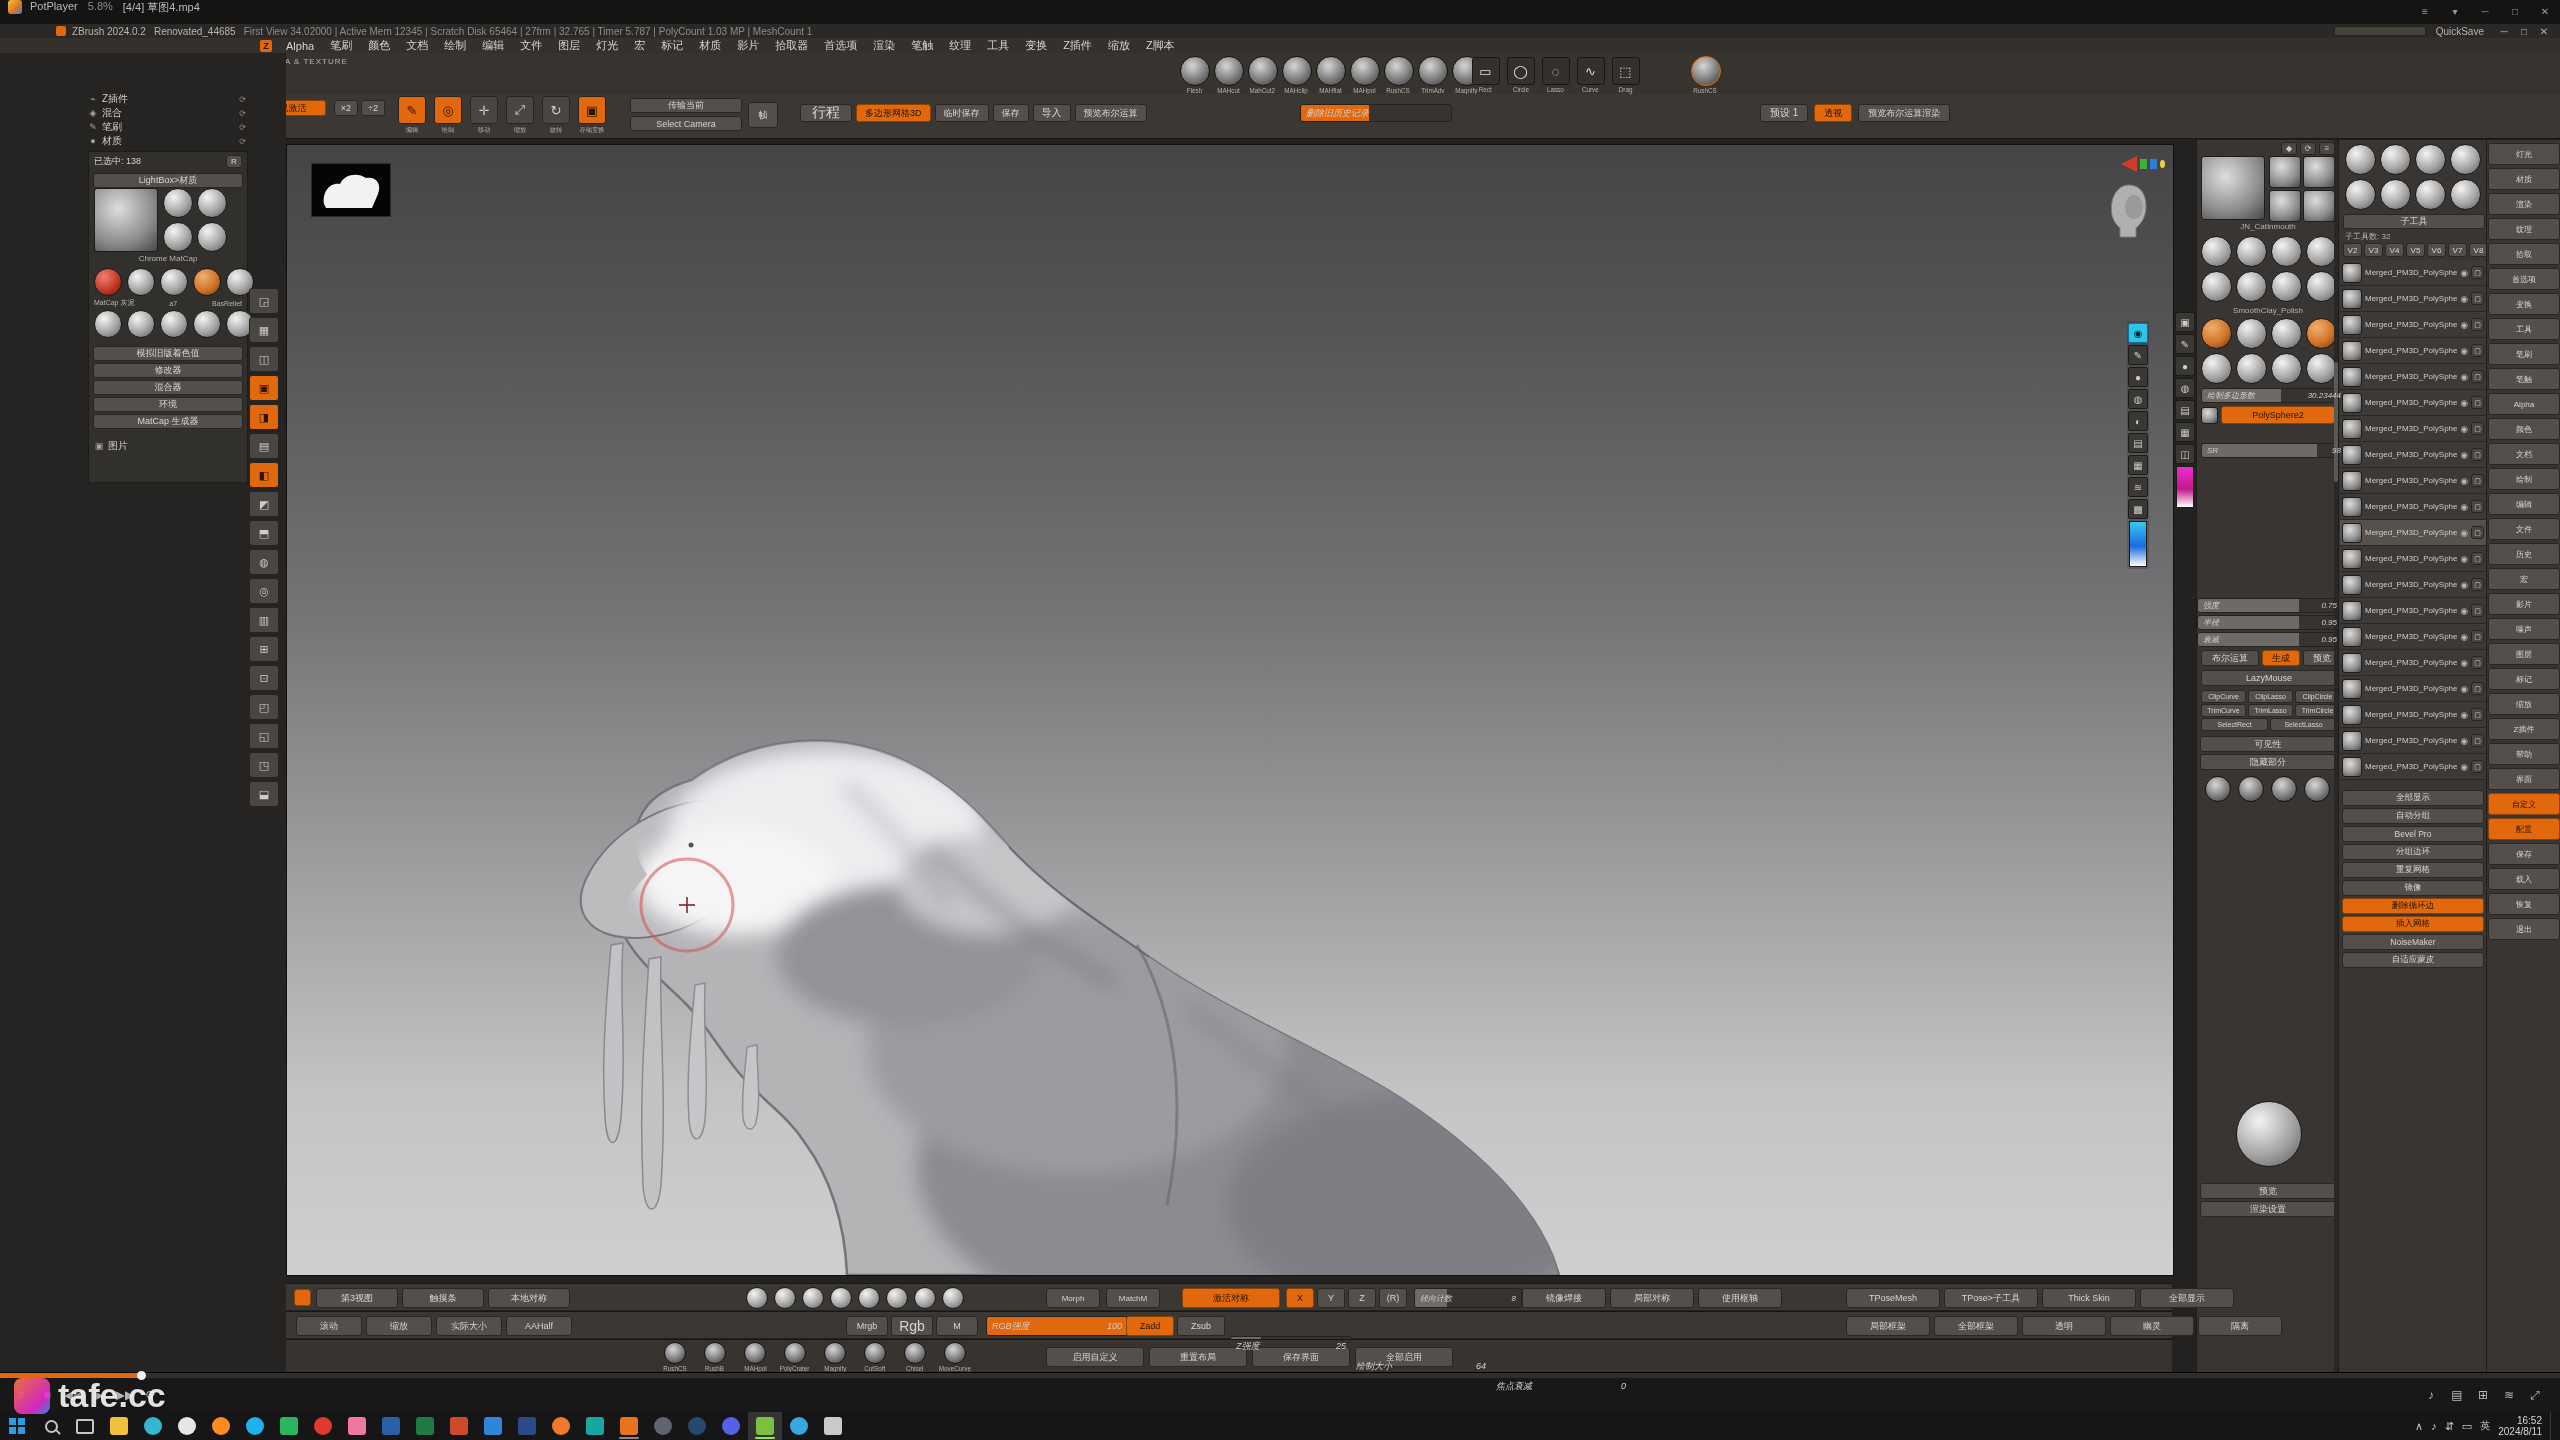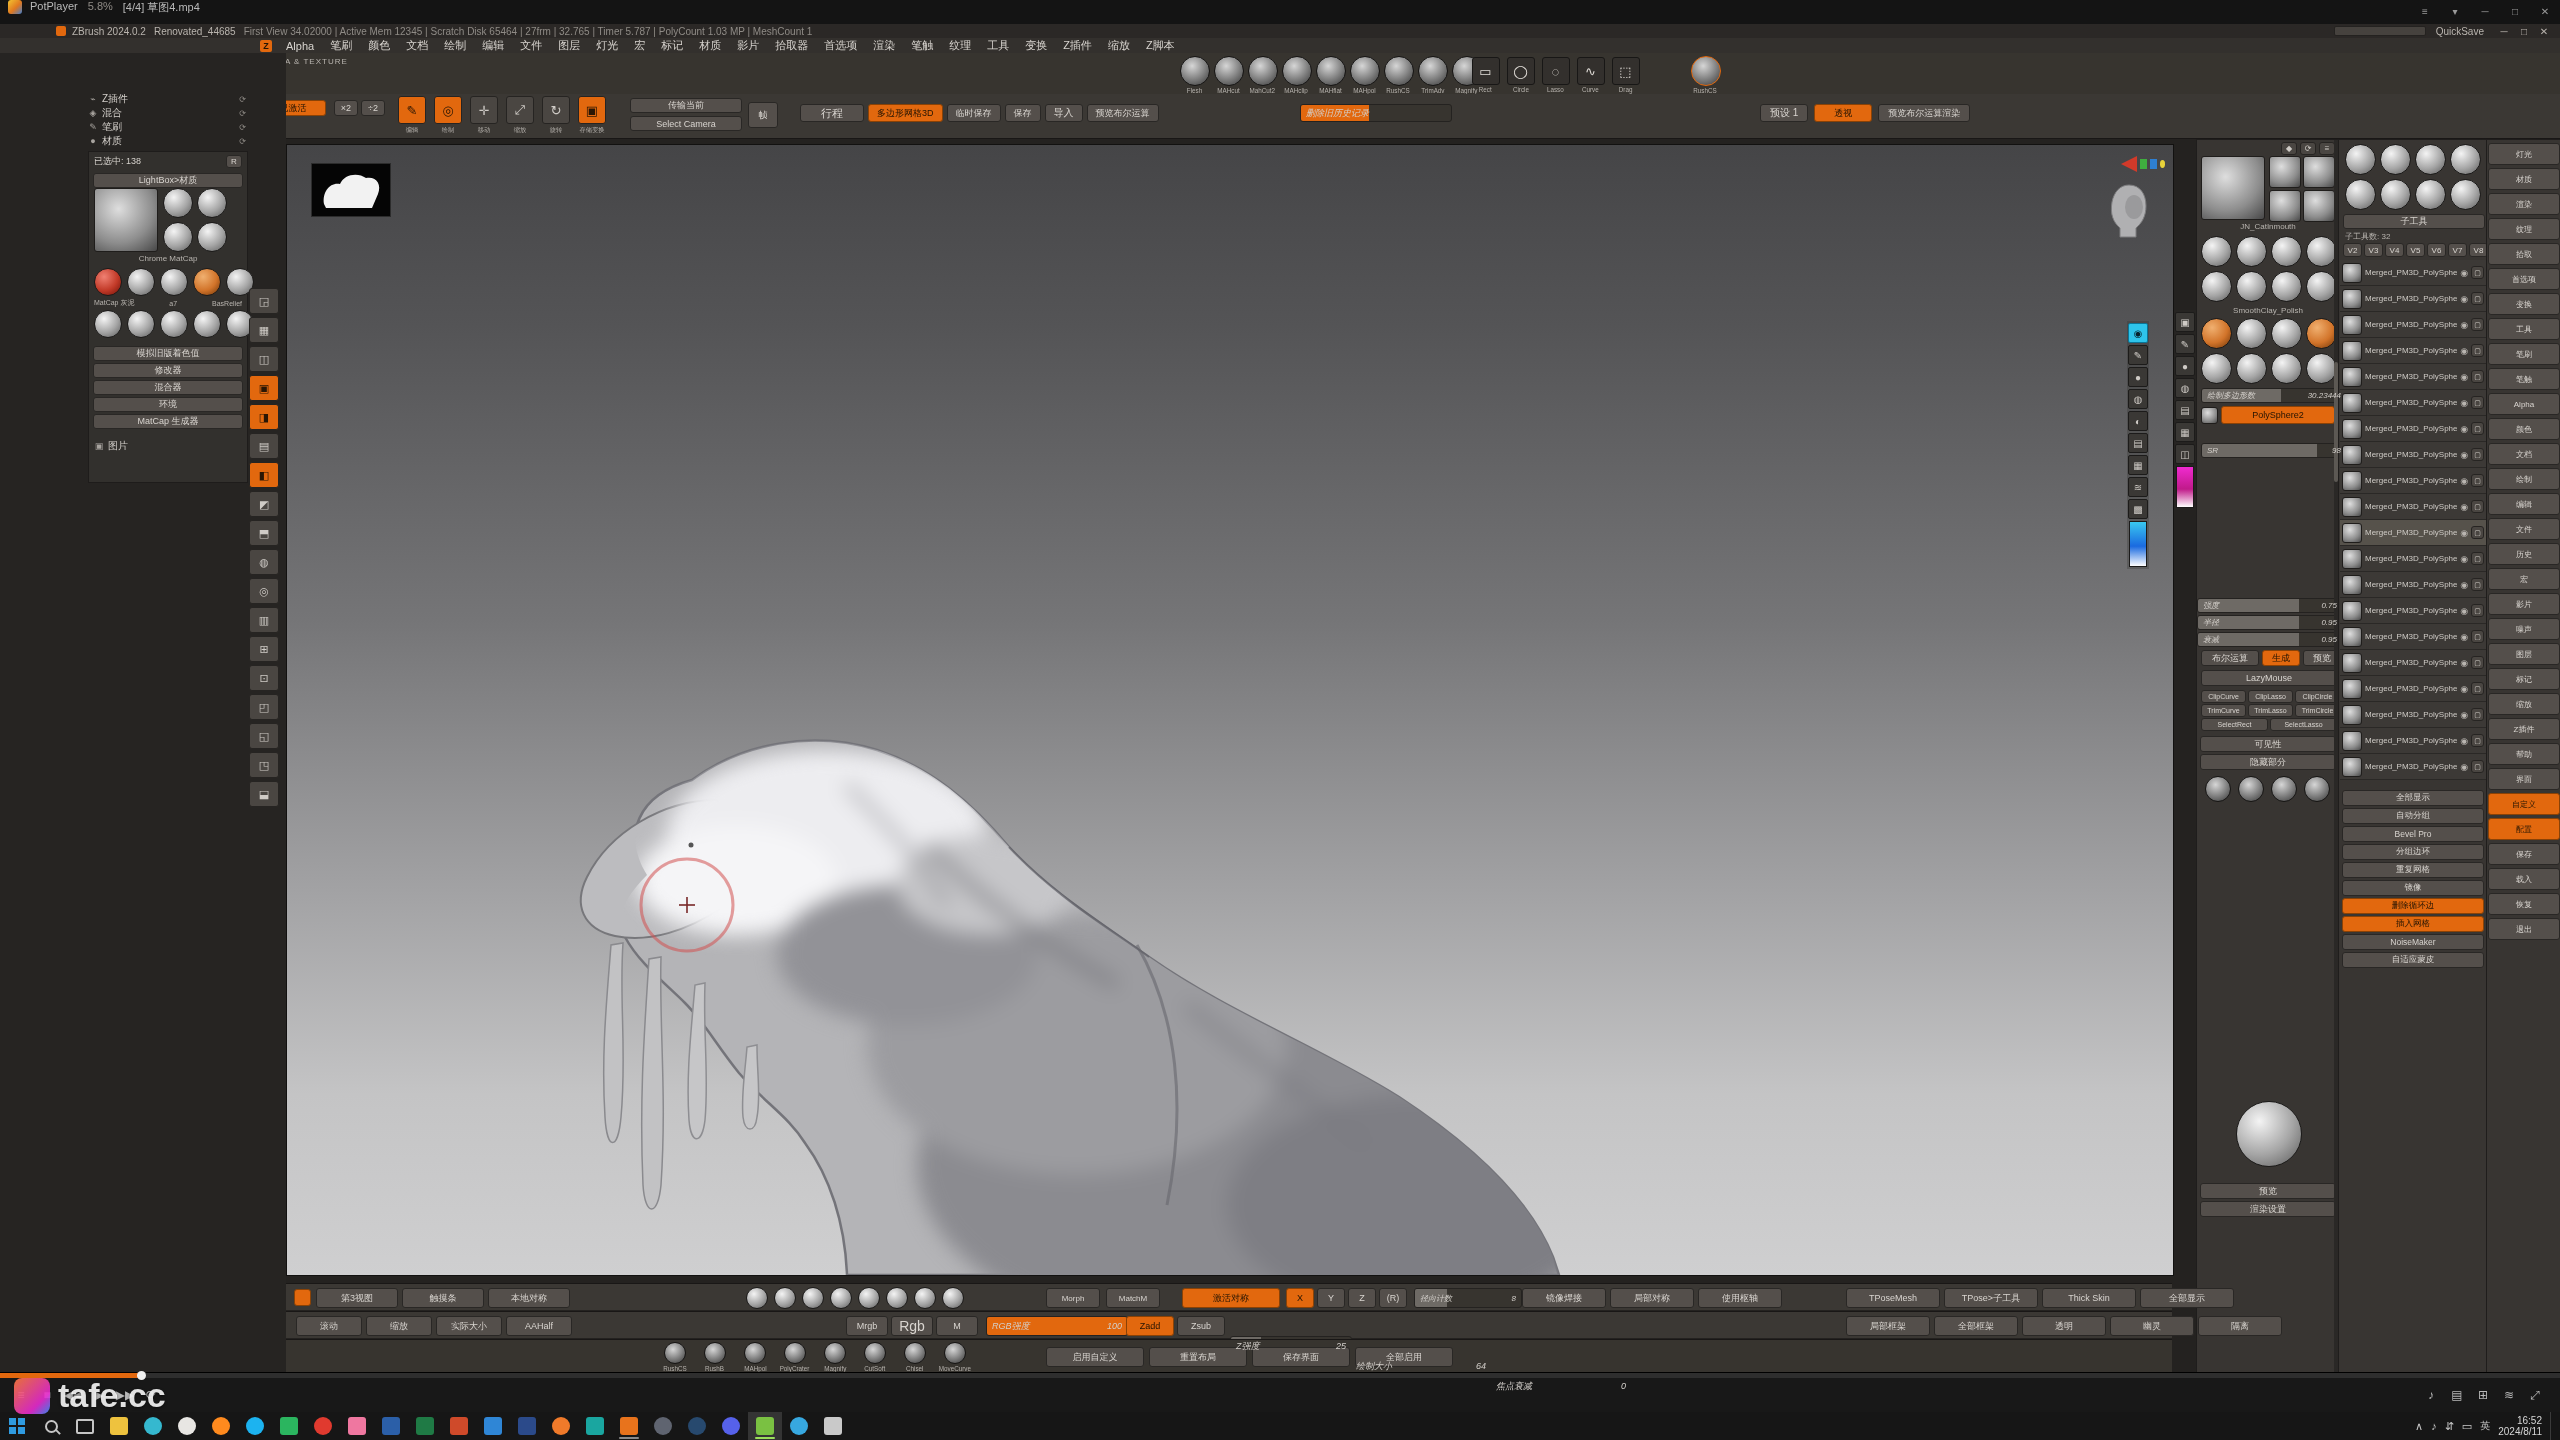--- a/index.html
+++ b/index.html
@@ -304,35 +304,35 @@
       <span class="glyphbtn modeic on">▣</span>
       <span class="blab">存储变换</span>
     </div>
     <div class="abs" style="left:630px;top:4px">
       <div class="bar" style="width:110px;height:13px;font-size:9px">传输当前</div>
       <div class="bar" style="width:110px;height:13px;font-size:9px;margin-top:3px">Select Camera</div>
     </div>
     <div class="abs bar" style="left:748px;top:8px;width:28px;height:24px;font-size:9px">帧</div>
     <div class="abs row" style="left:800px;top:10px;gap:4px">
 
-    <span class="bar" style="height:16px;font-size:11px;padding:0 20px">行程</span>
+    <span class="bar" style="height:16px;font-size:14px;padding:0 11px">行程</span>
         <span class="bar on" style="height:16px;font-size:9px;padding:0 8px">多边形网格3D</span>
         <span class="bar" style="height:16px;font-size:9px;padding:0 8px">临时保存</span>
         <span class="bar" style="height:16px;font-size:9px;padding:0 8px">保存</span>
         <span class="bar" style="height:16px;font-size:10px;padding:0 8px">导入</span>
         <span class="bar" style="height:16px;font-size:9px;padding:0 8px">预览布尔运算</span>
       </div>
     <div class="abs slider" style="left:1300px;top:10px;width:140px;height:16px;font-size:9px">
       <i class="fill" style="width:45%;background:#e2680e"></i>
       <span>删除旧历史记录</span>
     </div>
     <div class="abs row" style="left:1760px;top:10px;gap:6px">
 
     <span class="bar" style="height:16px;font-size:10px;padding:0 9px">预设 1</span>
-        <span class="bar on" style="height:16px;font-size:9px;padding:0 19px">透视</span>
+        <span class="bar on" style="height:16px;font-size:9px;padding:0 9px">透视</span>
         <span class="bar" style="height:16px;font-size:9px;padding:0 9px">预览布尔运算渲染</span>
       </div>
   </div>
 
   <div id="left-tray" class="abs">
     <div id="palette-col" class="abs">
       <div>
 
           <div class="pal-hdr">
             <span class="ic">⌁</span>

